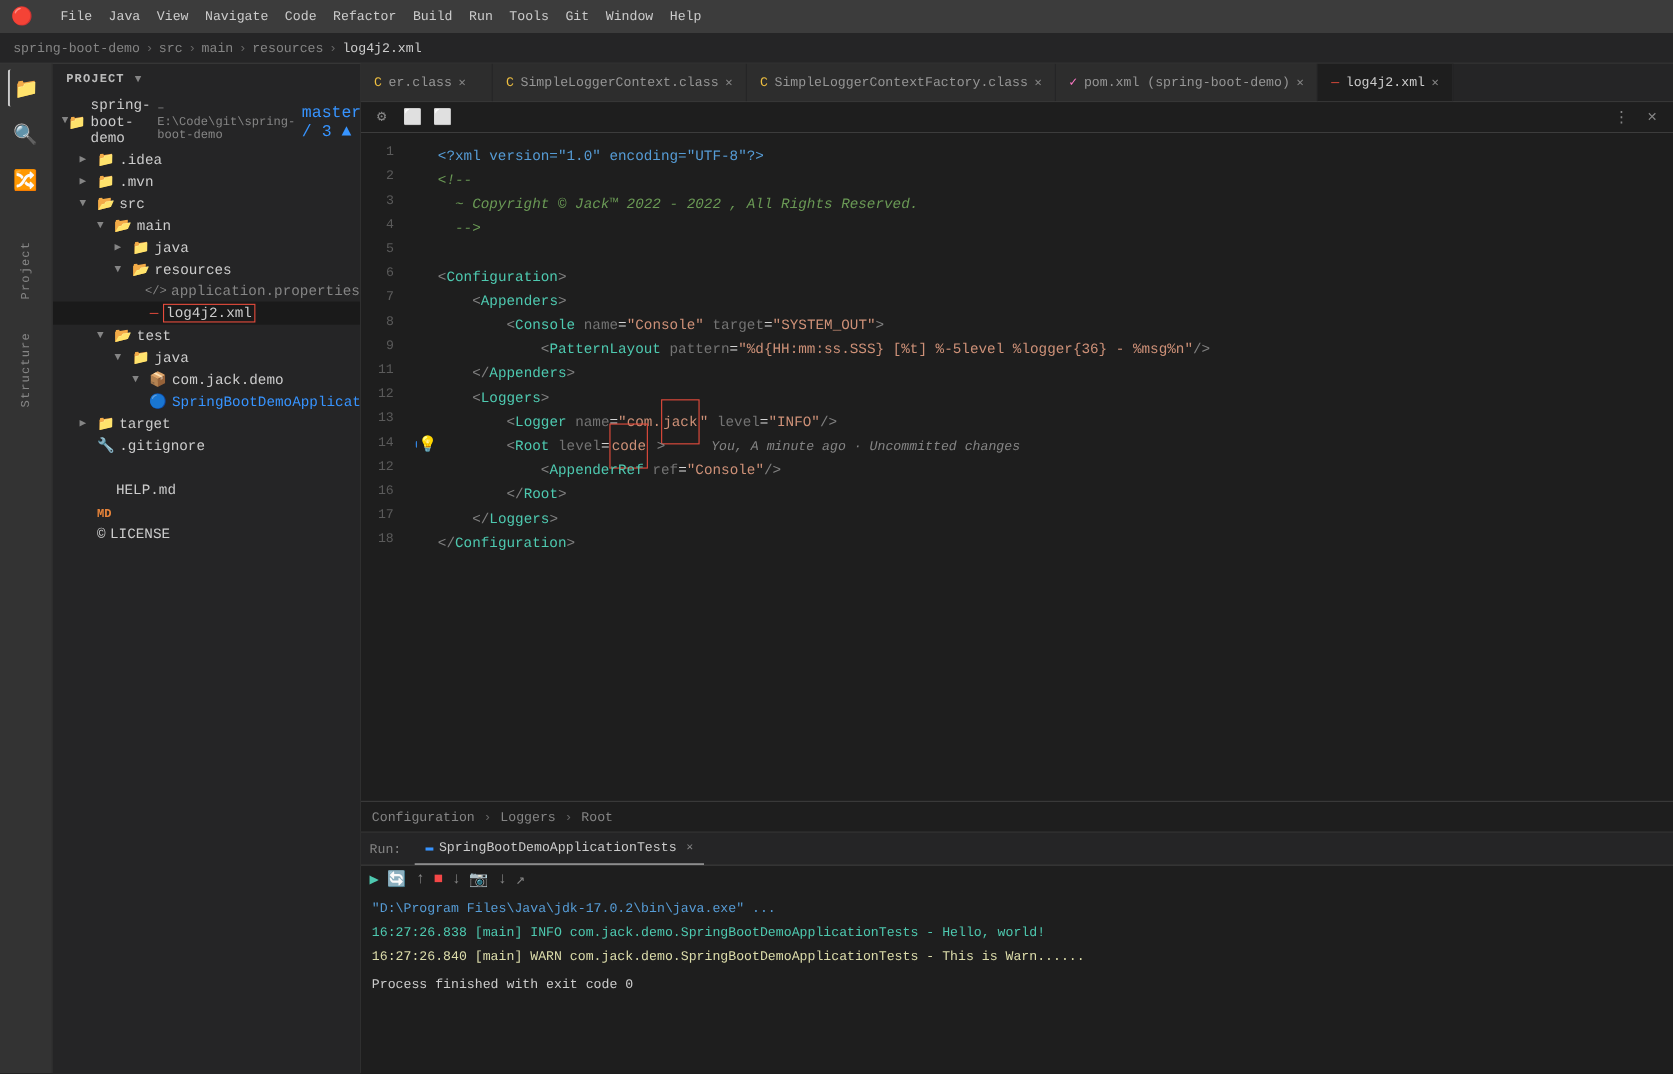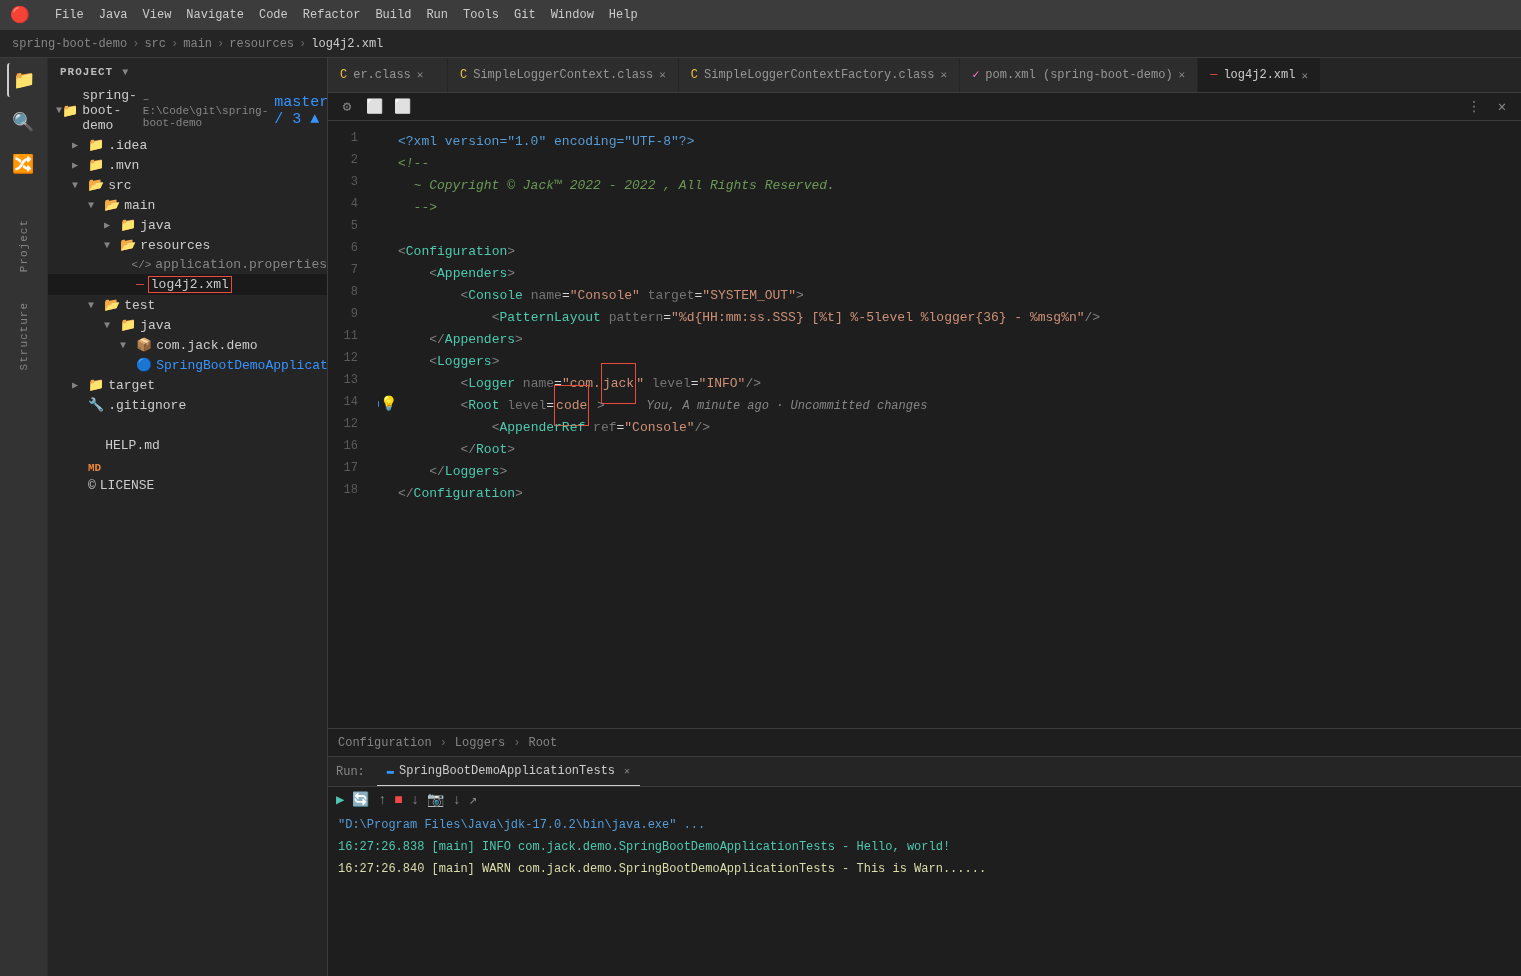--- a/index.html
+++ b/index.html
@@ -631,17 +631,18 @@
 
         <div class="log-line">
           <span class="log-info">16:27:26.838 [main] INFO  com.jack.demo.SpringBootDemoApplicationTests - Hello, world!</span>
         </div>
 
         <div class="log-line">
           <span class="log-warn">16:27:26.840 [main] WARN  com.jack.demo.SpringBootDemoApplicationTests - This is Warn......</span>
         </div>
 
 
+        <div class="process-exit">Process finished with exit code 0</div>
       </div>
     </div>
 
   </div>
 </div>
 
 </body></html>

